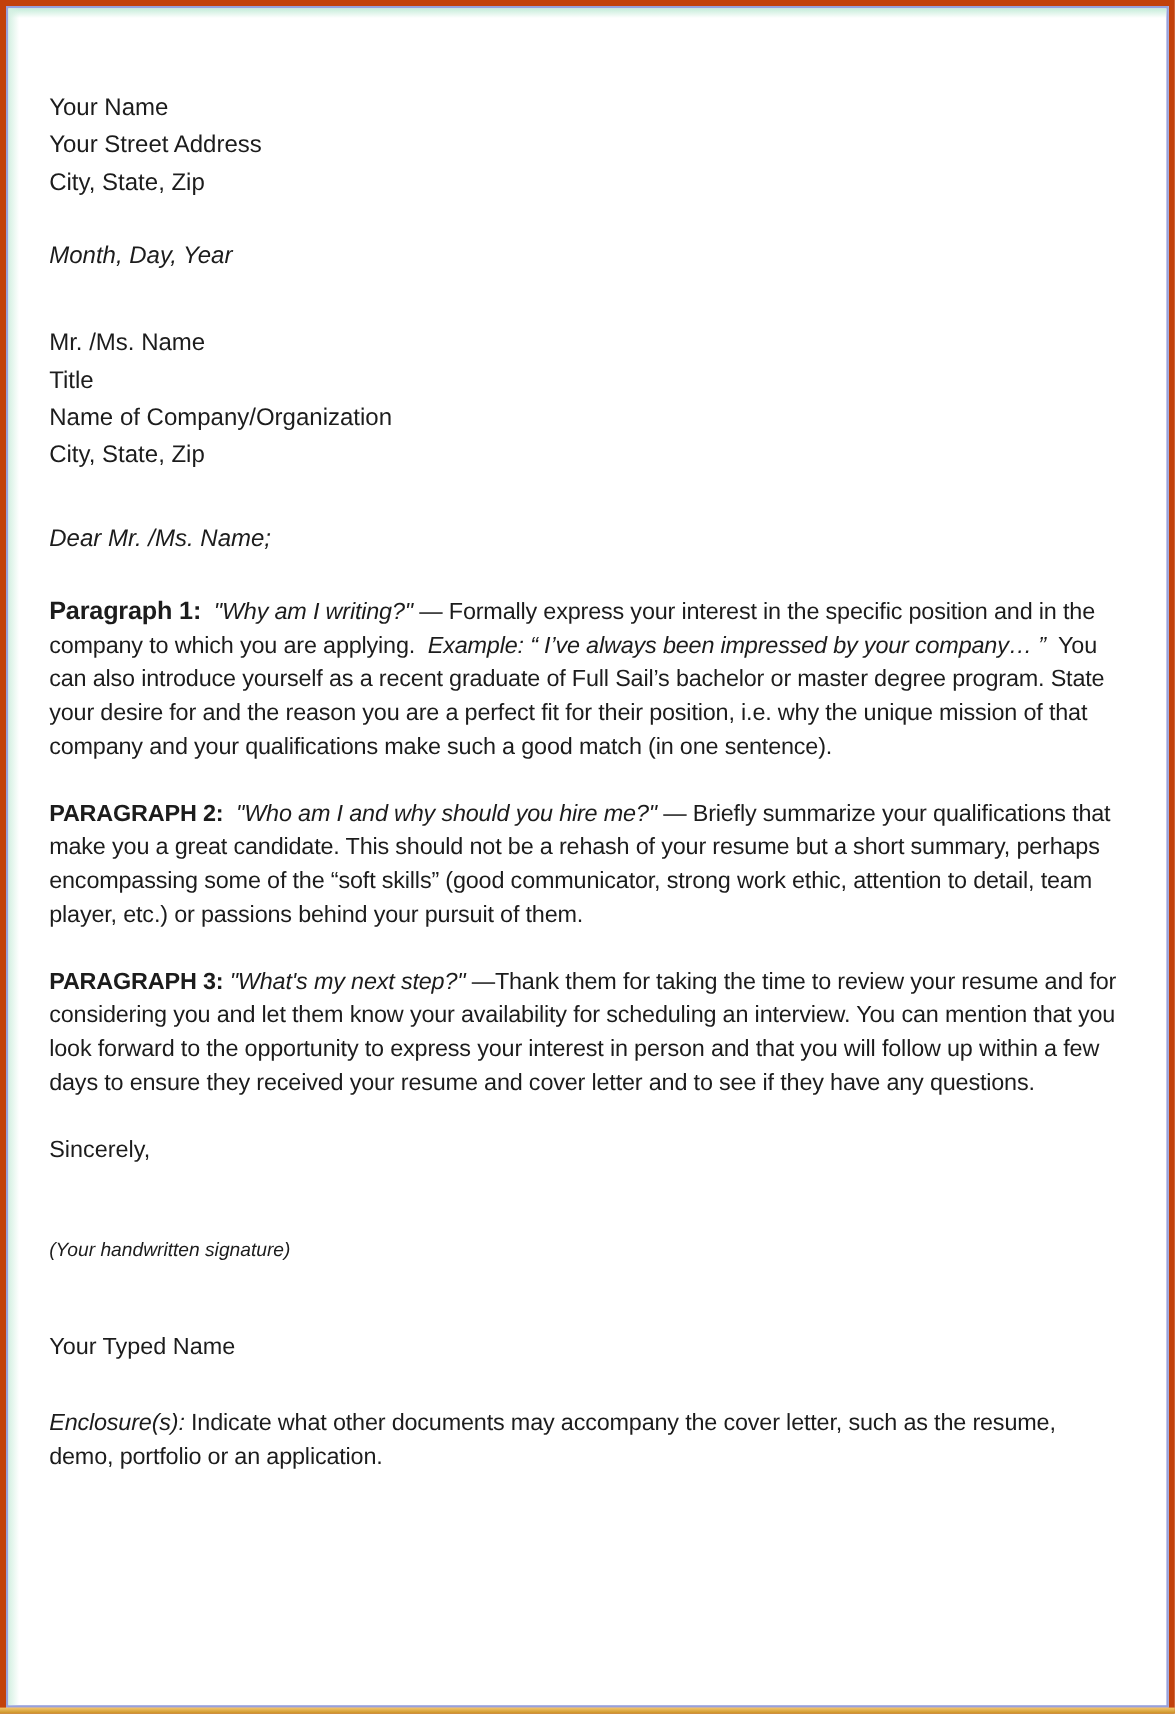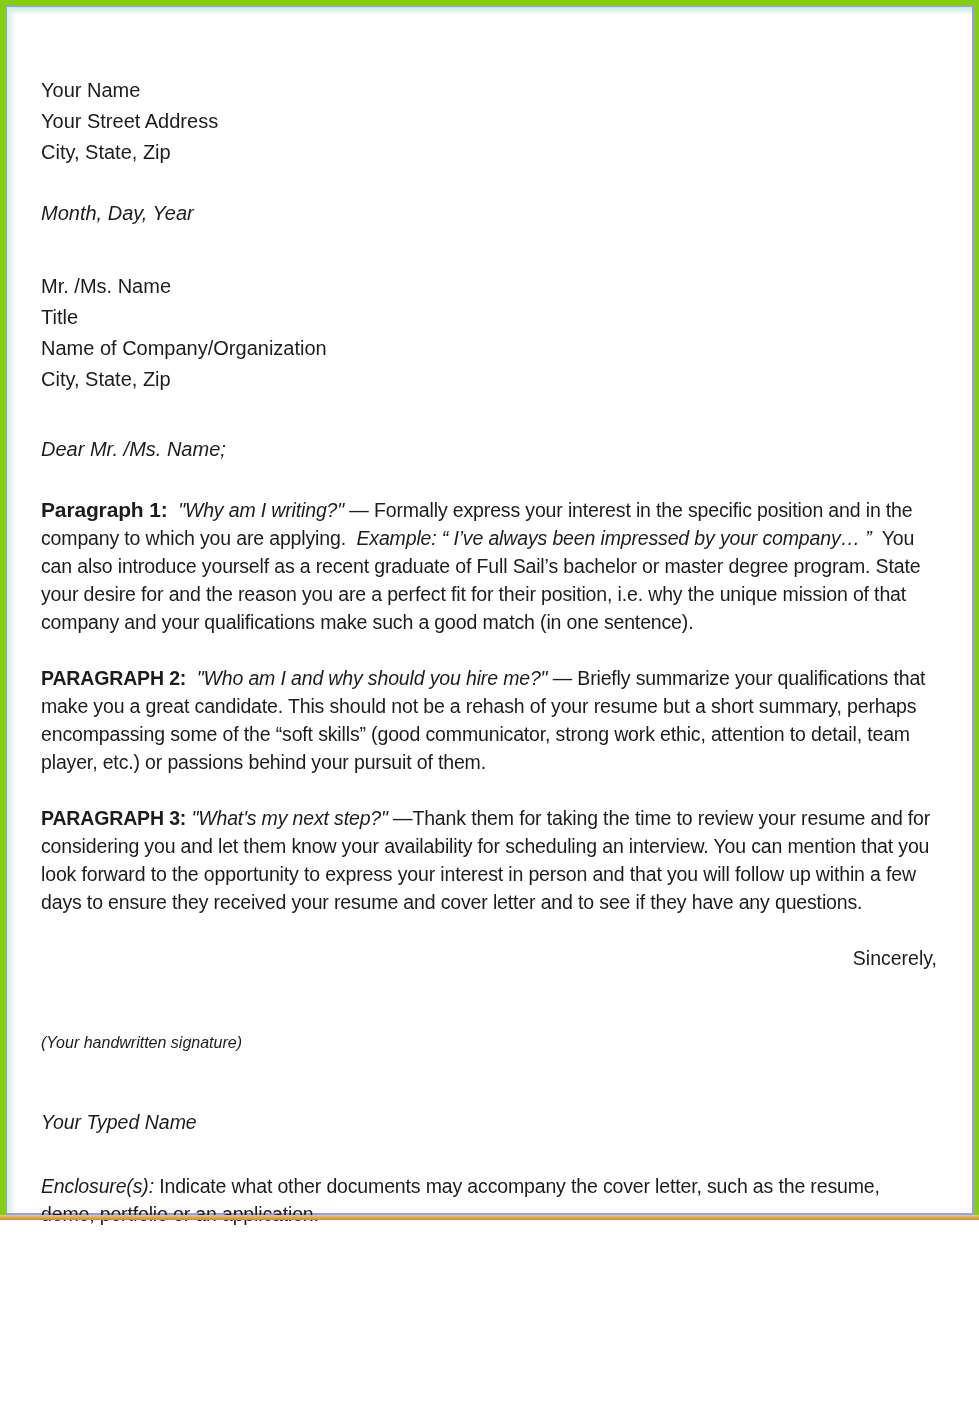--- a/index.html
+++ b/index.html
@@ -3,23 +3,23 @@
 <meta charset="utf-8">
 <style>
   html,body{margin:0;padding:0;}
   body{
     width:979px;height:1428px;background:#ffffff;
     font-family:"Liberation Sans", sans-serif;
     color:#1c1c1c;
     overflow:hidden;
   }
   .doc{
-    position:relative;width:979px;height:1220px;box-sizing:border-box;
+    position:relative;width:979px;height:1428px;box-sizing:border-box;
     background:#ffffff;
-    border:5px solid #84cc16;
+    border:5px solid #c2410c;
   }
   .doc::after{ 
     content:"";position:absolute;left:-5px;right:-5px;bottom:-5px;height:5px;
     background:linear-gradient(#f3c76e,#c98f22);
   }
   .inner-line{
     position:absolute;inset:0;border:2px solid #97a0dc;pointer-events:none;
   }
   .mint-top{
     position:absolute;top:2px;left:2px;right:2px;height:8px;
@@ -39,23 +39,23 @@
   .date-line{margin-top:30px;}
   .recipient{margin-top:42px;}
   .salutation{margin-top:39px;}
   .para{
     font-size:19.5px;line-height:28px;letter-spacing:-0.15px;
     white-space:pre-wrap;
   }
   .p1{margin-top:31px;}
   .p2{margin-top:28px;}
   .p3{margin-top:28px;}
-  .closing{margin-top:28px;font-size:19.5px;line-height:28px;text-align:right;}
+  .closing{margin-top:28px;font-size:19.5px;line-height:28px;}
   .signature{margin-top:57px;font-size:16px;line-height:28px;font-style:italic;}
-  .typed-name{margin-top:51px;font-size:19.5px;line-height:28px;font-style:italic;}
+  .typed-name{margin-top:51px;font-size:19.5px;line-height:28px;}
   .enclosure{margin-top:36px;}
 </style>
 </head>
 <body>
 
 <div class="doc">
   <div class="inner-line"></div>
   <div class="mint-top"></div>
   <div class="mint-left"></div>
 

